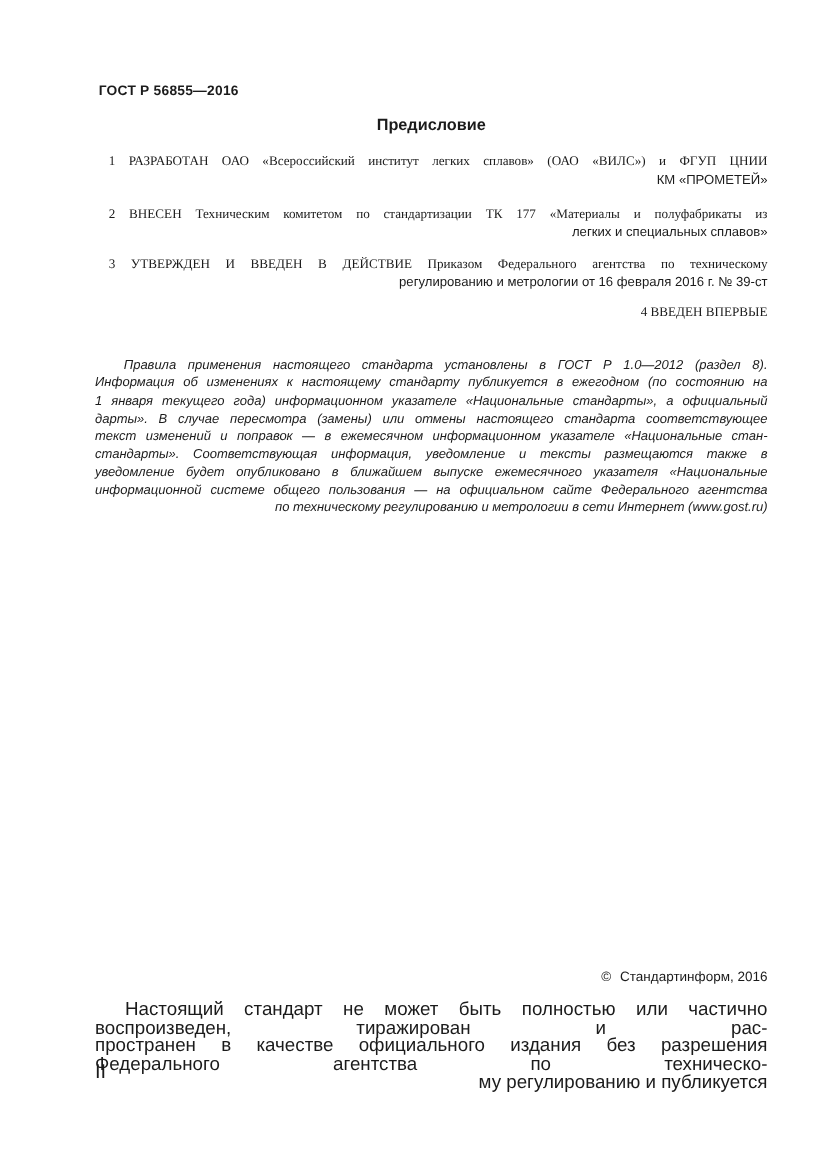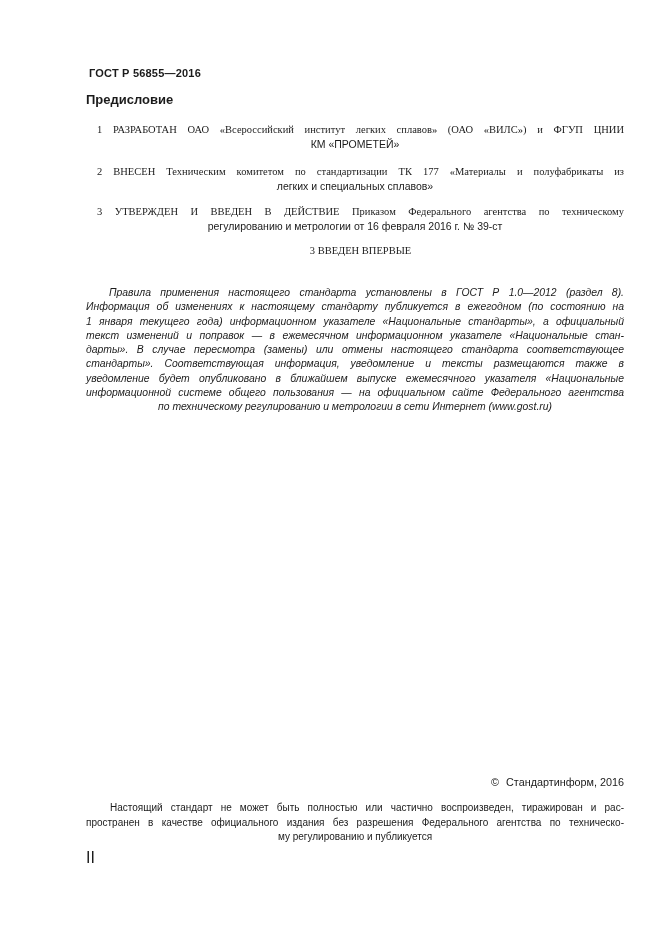--- a/index.html
+++ b/index.html
@@ -10,61 +10,62 @@
     color: #1b1b1b;
   }
   .page {
     position: relative;
     width: 661px; height: 936px;
     background: #ffffff;
     overflow: hidden;
   }
   .content {
     position: absolute;
-    left: 86px; top: 0;
+    left: 76px; top: 0;
     width: 538px; height: 845px;
   }
   .doc-header {
     position: absolute; top: 67px; left: 3px;
     font-size: 11px; font-weight: bold;
     letter-spacing: 0.2px;
     white-space: nowrap;
   }
   .doc-title {
     position: absolute; top: 92px; left: 0;
     width: 100%;
+    text-align: center;
     font-size: 13px; font-weight: bold;
   }
   .para {
     position: absolute; left: 0; width: 100%;
     font-size: 10.5px; line-height: 15px;
   }
   .para.p1 { top: 122px; }
   .para.p2 { top: 164px; }
   .para.p3 { top: 204px; }
   .para.p4 { top: 243px; }
   .rules {
     position: absolute; left: 0; top: 286px; width: 100%;
     font-size: 10.4px; line-height: 14.25px;
     font-style: italic;
   }
-  .ln { text-align: center; }
+  .ln { text-align: right; }
   .ln.jl { text-align: justify; text-align-last: justify; }
   .numbered .ind { text-indent: 11px; font-family: Liberation Serif, serif; }
   .plain .ind { text-indent: 23px; }
   .copyright {
     position: absolute; right: 0; top: 776px;
     font-size: 10.8px;
     text-align: left;
     white-space: nowrap;
   }
   .copyright .sym { margin-right: 7px; }
   .restriction {
     position: absolute; left: 0; top: 801px; width: 100%;
-    font-size: 10px; line-height: 14.6px;
+    font-size: 15px; line-height: 14.6px;
   }
   .restriction .ind { text-indent: 24px; }
   .page-number {
     position: absolute; left: 0; top: 849px;
     font-size: 16px;
   }
 </style>
 </head>
 <body>
 
@@ -84,29 +85,29 @@
         <div class="ln ind jl">2 ВНЕСЕН Техническим комитетом по стандартизации ТК 177 «Материалы и полуфабрикаты из</div>
         <div class="ln">легких и специальных сплавов»</div>
       </div>
 
     <div class="para p3 numbered">
         <div class="ln ind jl">3 УТВЕРЖДЕН И ВВЕДЕН В ДЕЙСТВИЕ Приказом Федерального агентства по техническому</div>
         <div class="ln">регулированию и метрологии от 16 февраля 2016 г. № 39-ст</div>
       </div>
 
     <div class="para p4 numbered">
-        <div class="ln ind">3 ВВЕДЕН ВПЕРВЫЕ</div>
+        <div class="ln ind">4 ВВЕДЕН ВПЕРВЫЕ</div>
       </div>
 
     <div class="rules plain">
         <div class="ln ind jl">Правила применения настоящего стандарта установлены в ГОСТ Р 1.0—2012 (раздел 8).</div>
         <div class="ln jl">Информация об изменениях к настоящему стандарту публикуется в ежегодном (по состоянию на</div>
         <div class="ln jl">1 января текущего года) информационном указателе «Национальные стандарты», а официальный</div>
+        <div class="ln jl">дарты». В случае пересмотра (замены) или отмены настоящего стандарта соответствующее</div>
         <div class="ln jl">текст изменений и поправок — в ежемесячном информационном указателе «Национальные стан-</div>
-        <div class="ln jl">дарты». В случае пересмотра (замены) или отмены настоящего стандарта соответствующее</div>
         <div class="ln jl">стандарты». Соответствующая информация, уведомление и тексты размещаются также в</div>
         <div class="ln jl">уведомление будет опубликовано в ближайшем выпуске ежемесячного указателя «Национальные</div>
         <div class="ln jl">информационной системе общего пользования — на официальном сайте Федерального агентства</div>
         <div class="ln">по техническому регулированию и метрологии в сети Интернет (www.gost.ru)</div>
       </div>
 
     <div class="copyright">
       <span class="sym">©</span><span>Стандартинформ, 2016</span>
     </div>
 

